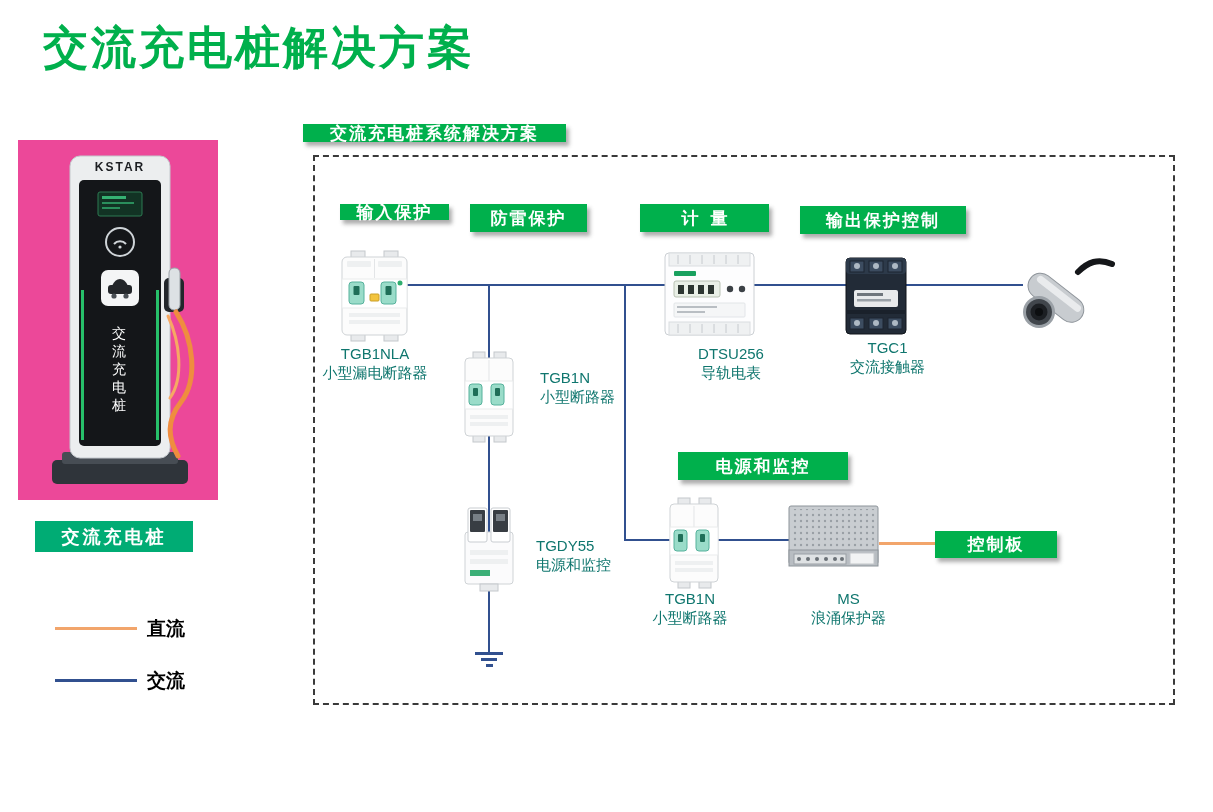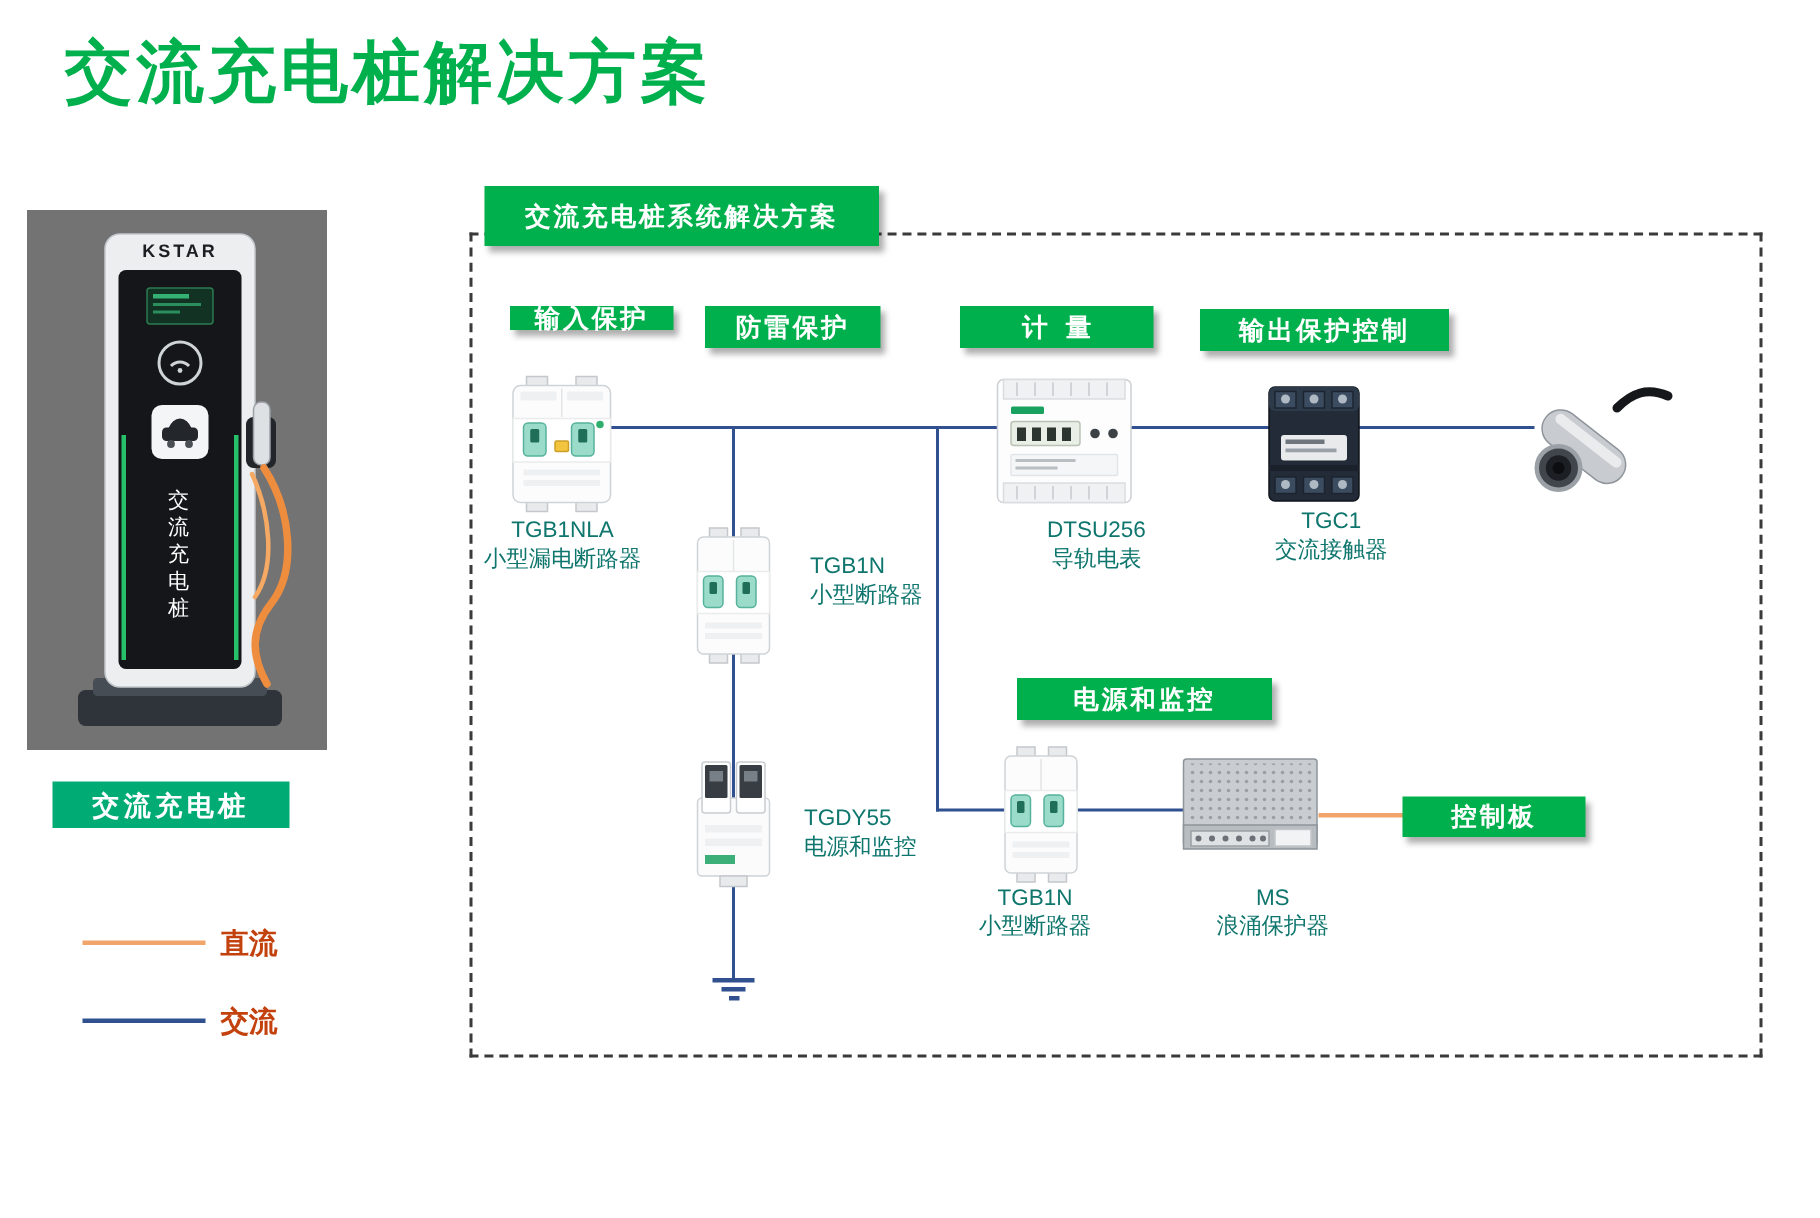--- a/index.html
+++ b/index.html
@@ -5,36 +5,36 @@
   *{margin:0;padding:0;box-sizing:border-box}
   html,body{width:1213px;height:812px}
   body{
     position:relative;background:#ffffff;overflow:hidden;
     font-family:"Liberation Sans","DejaVu Sans",sans-serif;color:#111;
   }
   .page-title{
     position:absolute;left:16px;top:18px;
     font-size:45px;font-weight:bold;color:#00B04C;letter-spacing:3px;white-space:nowrap;margin-left:27px;
   }
-  .photo-panel{position:absolute;left:18px;top:140px;width:200px;height:360px;background:#737373}
+  .photo-panel{position:absolute;left:18px;top:140px;width:200px;height:360px;background:#ec4899}
   .pile-brand{
     position:absolute;left:52px;top:20px;width:100px;text-align:center;
     font-size:12px;font-weight:bold;letter-spacing:2px;color:#1c1e22;
   }
   .pile-vtext{
     position:absolute;left:93px;top:184px;width:16px;
     font-size:14px;line-height:18px;color:#ffffff;word-break:break-all;text-align:center;
   }
   .caption-badge{
     position:absolute;left:35px;top:521px;width:158px;height:31px;
     background:#00AC74;color:#fff;font-size:18px;font-weight:bold;
     display:flex;align-items:center;justify-content:center;letter-spacing:3px;
   }
   .legend-line{position:absolute;height:3px}
-  .legend-label{position:absolute;font-size:19px;font-weight:bold;color:#c2410c}
+  .legend-label{position:absolute;font-size:19px;font-weight:bold;color:#000000}
   .dashed-box{
     position:absolute;left:313px;top:155px;width:862px;height:550px;
     border:2px dashed #3a3a3a;background:transparent;
   }
   .badge{
     position:absolute;background:#00B04C;color:#fff;font-weight:bold;font-size:17px;
     display:flex;align-items:center;justify-content:center;letter-spacing:2px;
     box-shadow:3px 4px 4px rgba(40,40,40,.38);z-index:4;white-space:nowrap;
   }
   .badge.wide-spacing{letter-spacing:12px;text-indent:12px}
@@ -82,21 +82,21 @@
 
 <div class="caption-badge">交流充电桩</div>
 
 <div class="legend-line" style="left:55px;top:627px;width:82px;background:#F2A56B"></div>
 <div class="legend-label" style="left:147px;top:616px">直流</div>
 <div class="legend-line" style="left:55px;top:679px;width:82px;background:#31508F"></div>
 <div class="legend-label" style="left:147px;top:668px">交流</div>
 
 <div class="dashed-box"></div>
 
-<div class="badge" style="left:323px;top:124px;width:263px;height:40px">交流充电桩系统解决方案</div>
+<div class="badge" style="left:303px;top:124px;width:263px;height:18px">交流充电桩系统解决方案</div>
 
 <div class="badge" style="left:340px;top:204px;width:109px;height:16px">输入保护</div>
 <div class="badge" style="left:470px;top:204px;width:117px;height:28px">防雷保护</div>
 <div class="badge wide-spacing" style="left:640px;top:204px;width:129px;height:28px">计量</div>
 <div class="badge" style="left:800px;top:206px;width:166px;height:28px">输出保护控制</div>
 <div class="badge" style="left:678px;top:452px;width:170px;height:28px">电源和监控</div>
 <div class="badge" style="left:935px;top:531px;width:122px;height:27px">控制板</div>
 
 <div class="hline" style="left:405px;top:284px;width:618px"></div>
 <div class="vline" style="left:488px;top:284px;height:368px"></div>

